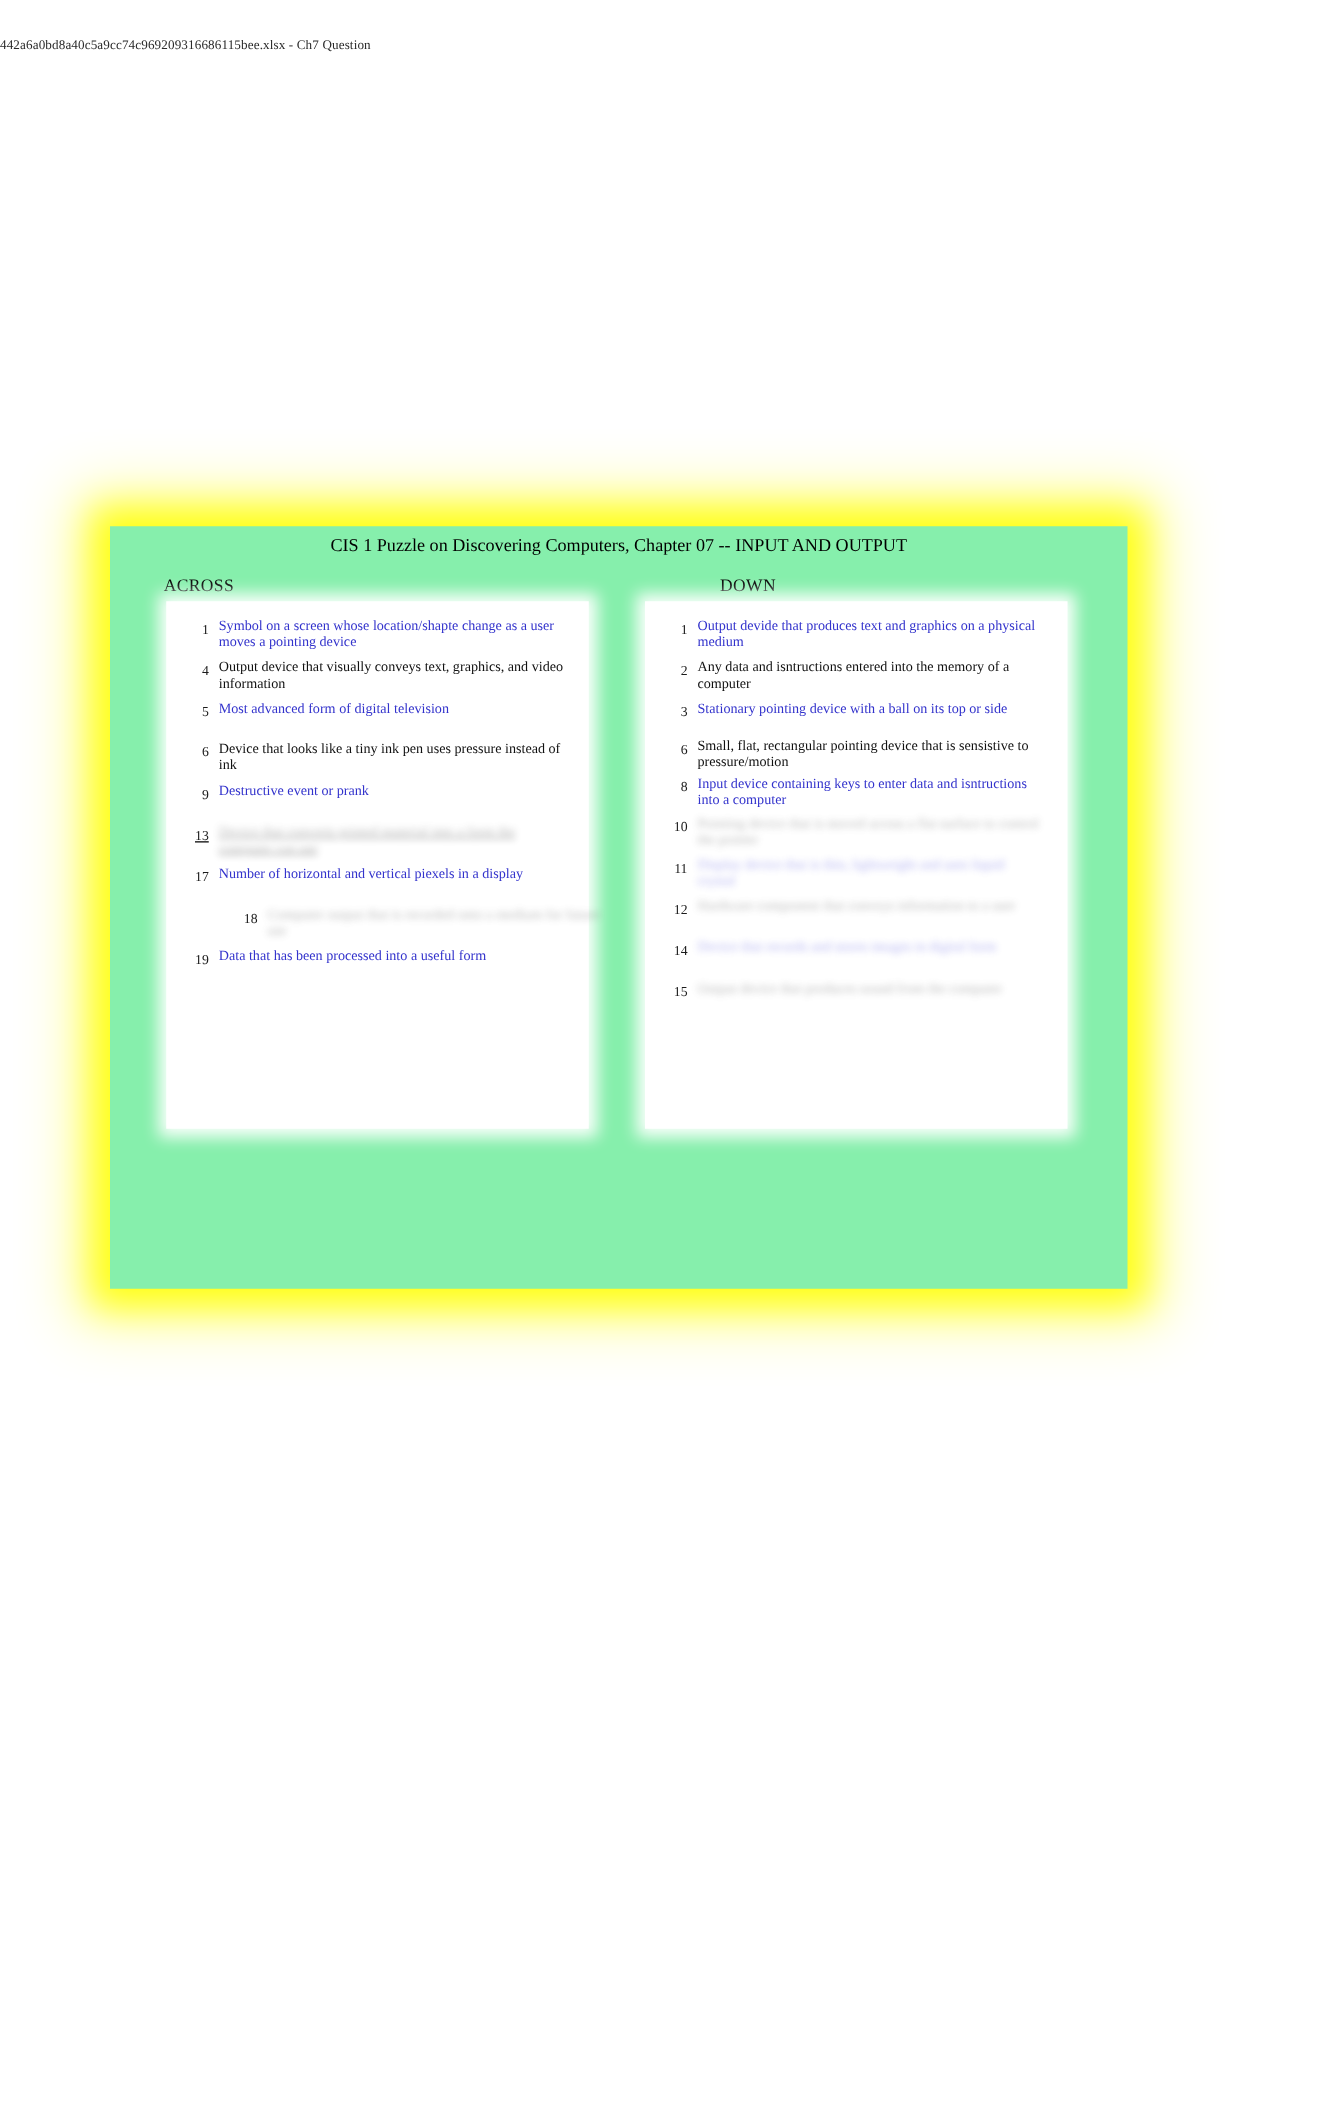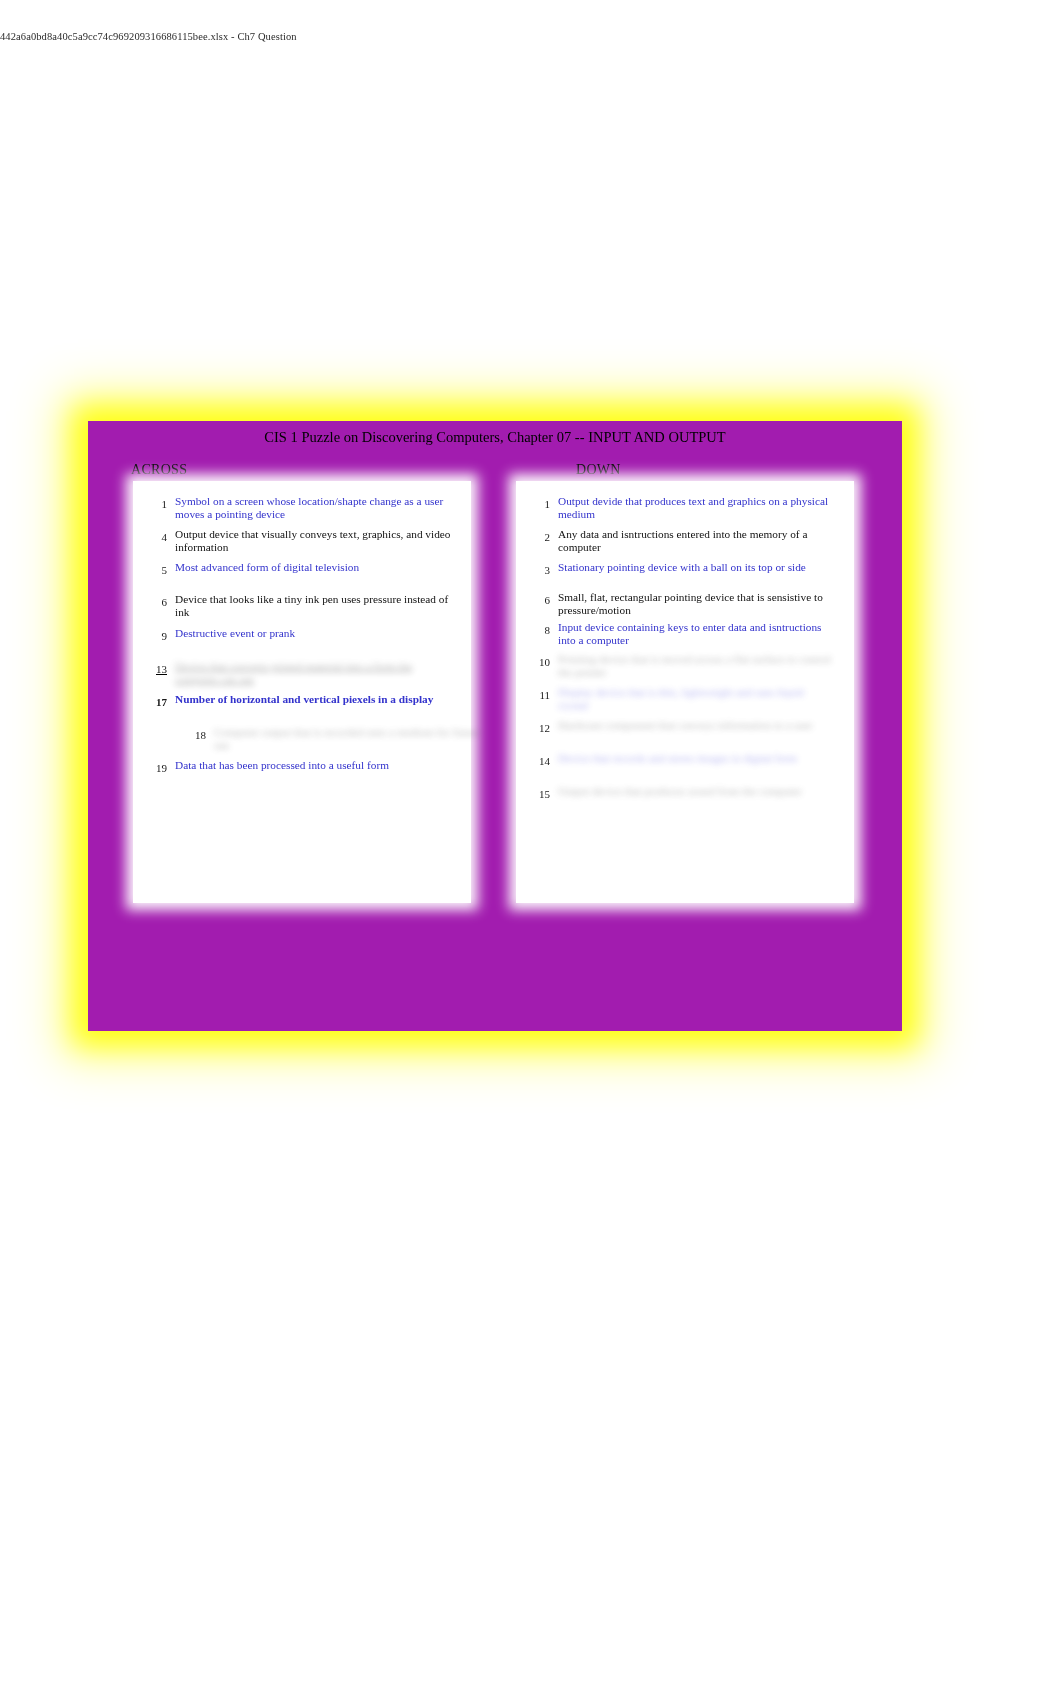--- a/index.html
+++ b/index.html
@@ -25,21 +25,21 @@
     letter-spacing: 0.1px;
   }
 
   
   #puzzle-page {
     position: absolute;
     left: 88px;
     top: 421px;
     width: 814px;
     height: 610px;
-    background: #a21caf;
+    background: #86efac;
     box-shadow:
       0 0 26px 14px rgba(255,255,0,0.85),
       0 0 46px 26px rgba(255,255,0,0.45);
   }
   #puzzle-page::before {
     content: "";
     position: absolute;
     left: -12px; top: -12px;
     width: 838px; height: 573px;
     background: radial-gradient(ellipse at center, rgba(255,255,0,0.9) 55%, rgba(255,255,0,0) 100%);
@@ -153,21 +153,21 @@
           <div class="clue-text black">Device that looks like a tiny ink pen uses pressure instead of ink</div>
         </div>
         <div class="clue-row" style="top: 146px;">
           <div class="clue-num">9</div>
           <div class="clue-text blue">Destructive event or prank</div>
         </div>
         <div class="clue-row" style="top: 179px; text-decoration: underline;">
           <div class="clue-num">13</div>
           <div class="clue-text black redacted">Device that converts printed material into a form the computer can use</div>
         </div>
-        <div class="clue-row" style="top: 212px; font-weight: bold;">
+        <div class="clue-row" style="top: 212px;">
           <div class="clue-num">17</div>
           <div class="clue-text blue">Number of horizontal and vertical piexels in a display</div>
         </div>
         <div class="clue-row" style="top: 245px; margin-left: 39px;">
           <div class="clue-num">18</div>
           <div class="clue-text black redacted">Computer output that is recorded onto a medium for future use</div>
         </div>
         <div class="clue-row" style="top: 278px;">
           <div class="clue-num">19</div>
           <div class="clue-text blue">Data that has been processed into a useful form</div>

